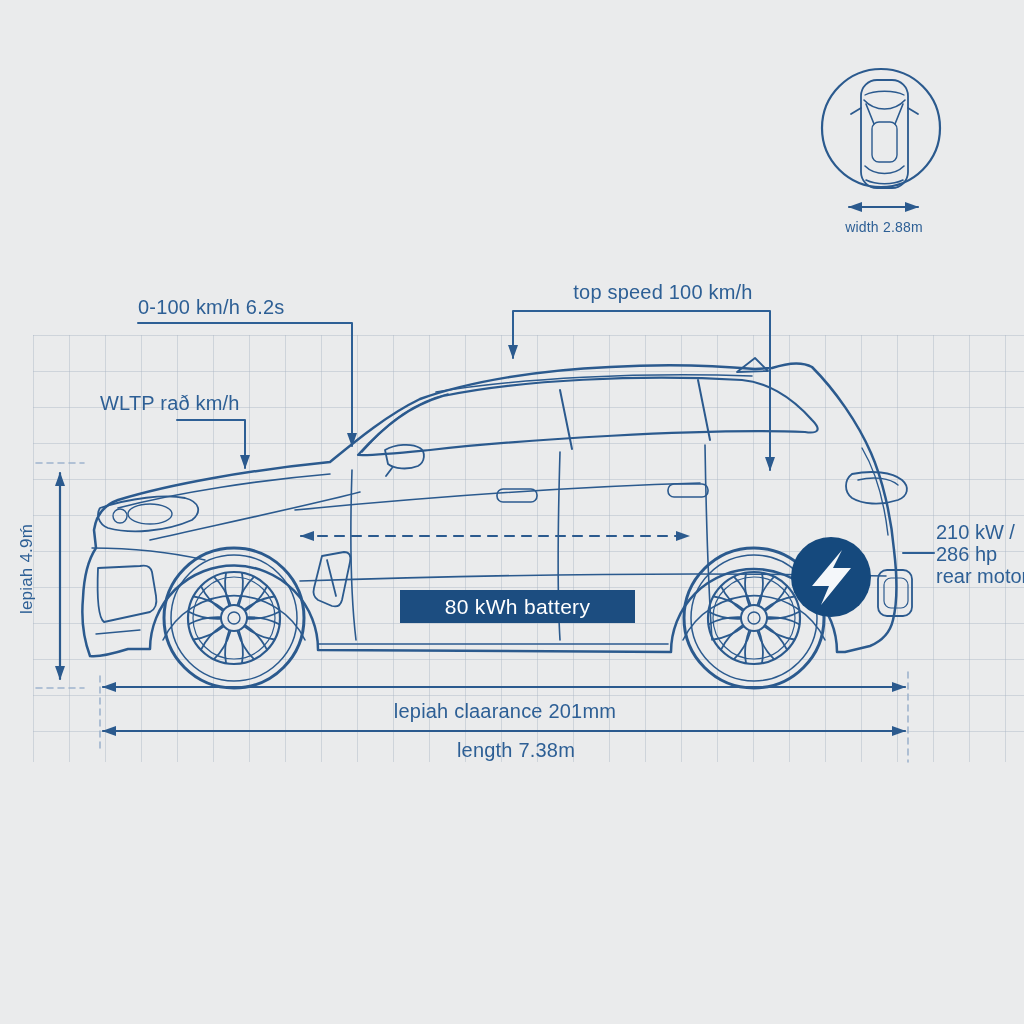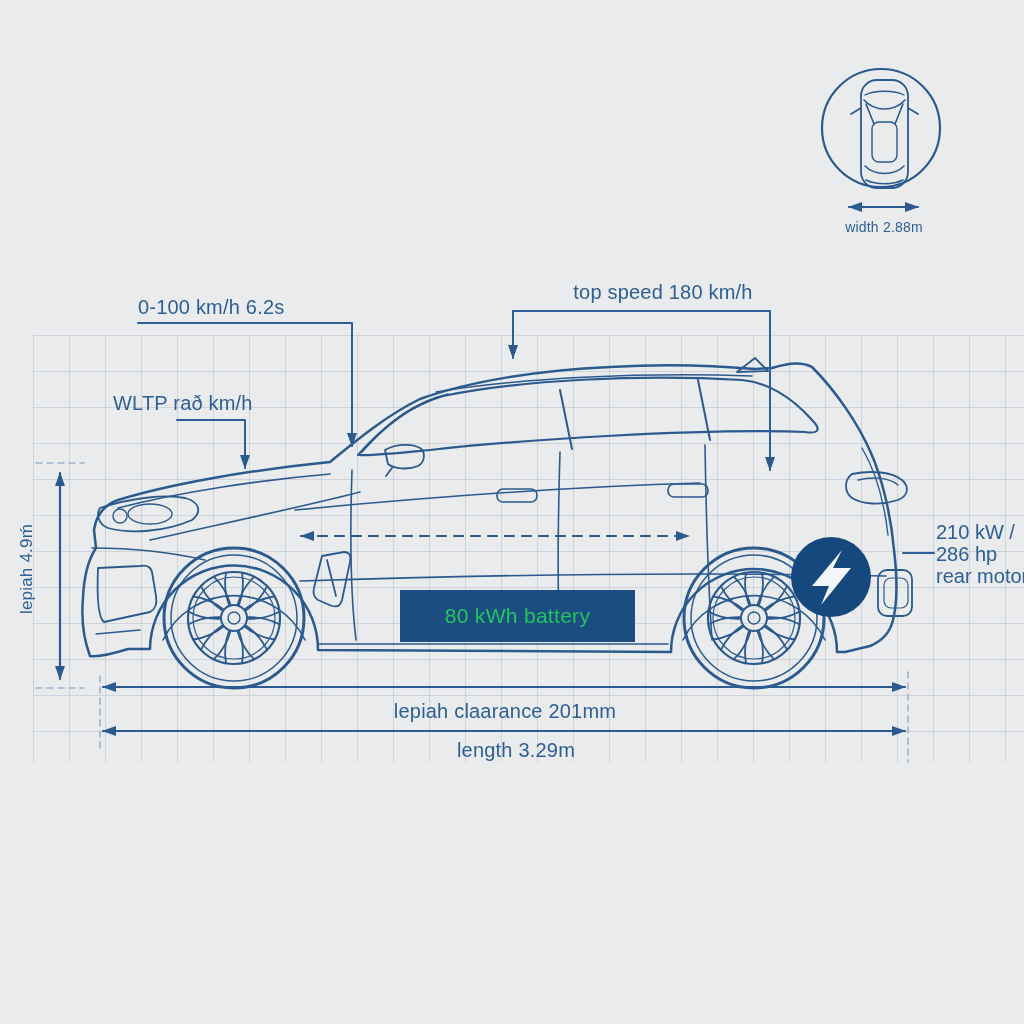--- a/index.html
+++ b/index.html
@@ -21,24 +21,24 @@
     position:absolute;font-size:20px;white-space:nowrap;
     color:#2d5f95;letter-spacing:.2px;
   }
   .centerx{transform:translateX(-50%);}
   .label.small{font-size:14px;}
   .label.rot{
     font-size:17px;
     transform:translate(-50%,-50%) rotate(-90deg);
   }
   .battery-box{
-    position:absolute;left:400px;top:590px;width:235px;height:52px;
+    position:absolute;left:400px;top:590px;width:235px;height:33px;
     background:#1c4d80;
     display:flex;align-items:center;justify-content:center;
-    color:#22c55e;font-size:21px;letter-spacing:.3px;
+    color:#ffffff;font-size:21px;letter-spacing:.3px;
   }
   .motor-label{
     position:absolute;left:936px;top:521px;
     font-size:20px;line-height:22px;white-space:nowrap;color:#2d5f95;
   }
 </style>
 </head>
 <body>
 
 <div class="grid"></div>
@@ -200,33 +200,33 @@
     <path stroke-width="1.6" d="M 864 100 C 875 112 894 112 905 100 M 866 104 L 874 124 M 903 104 L 895 124"></path>
     <rect x="872" y="122" width="25" height="40" rx="7" stroke-width="1.4"></rect>
     <path stroke-width="1.6" d="M 865 166 C 875 176 894 176 904 166 M 866 180 C 876 185 893 185 903 180"></path>
     <path stroke-width="1.8" d="M 861 108 L 851 114 M 908 108 L 918 114"></path>
     <line x1="849" y1="207" x2="918" y2="207" stroke-width="2" marker-start="url(#ah)" marker-end="url(#ah)"></line>
   </g>
 </svg>
 
 <div class="label" style="left:138px;top:296px;">0-100 km/h 6.2s</div>
 
-<div class="label" style="left:100px;top:392px;margin-left:13px;">WLTP rað km/h</div>
-
-<div class="label centerx" style="left:663px;top:281px;">top speed 180 km/h</div>
+<div class="label" style="left:100px;top:392px;">WLTP rað km/h</div>
+
+<div class="label centerx" style="left:663px;top:281px;">top speed 100 km/h</div>
 
 <div class="label rot" style="left:27px;top:569px;">lepiah 4.9ḿ</div>
 
 <div class="battery-box">
   <span>80 kWh battery</span>
 </div>
 
 <div class="motor-label">
   <div>210 kW /</div>
   <div>286 hp</div>
   <div>rear motor</div>
 </div>
 
 <div class="label centerx" style="left:505px;top:700px;">lepiah claarance 201mm</div>
 
-<div class="label centerx" style="left:516px;top:739px;">length 3.29m</div>
+<div class="label centerx" style="left:516px;top:739px;">length 7.38m</div>
 
 <div class="label small centerx" style="left:884px;top:219px;">width 2.88m</div>
 
 </body></html>

